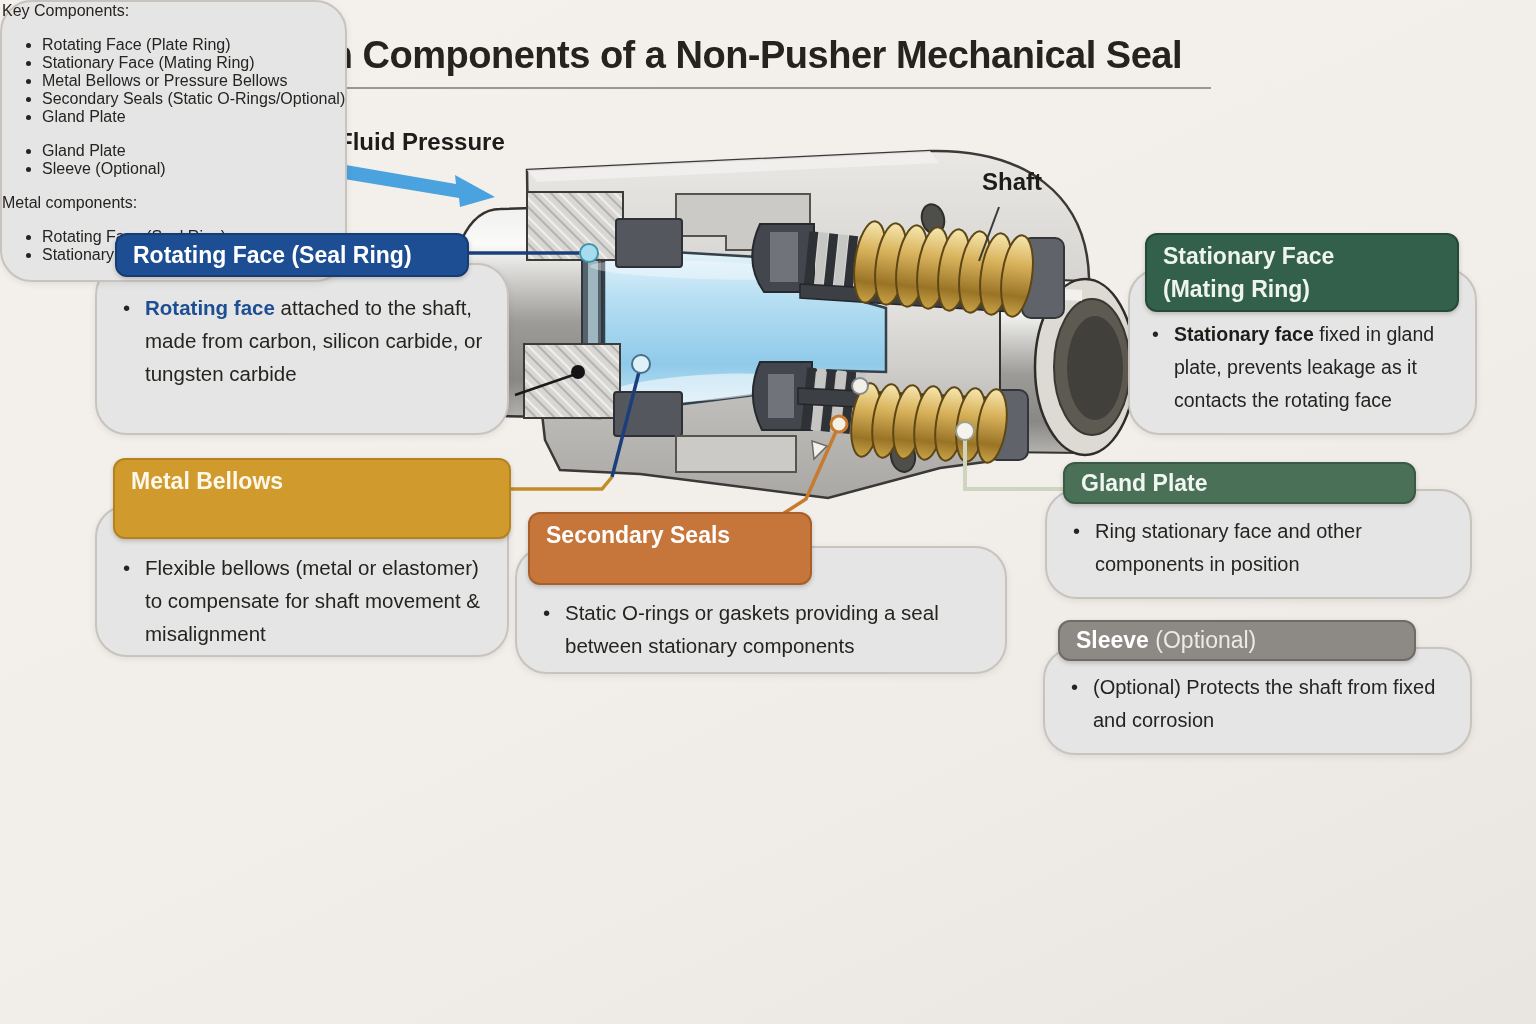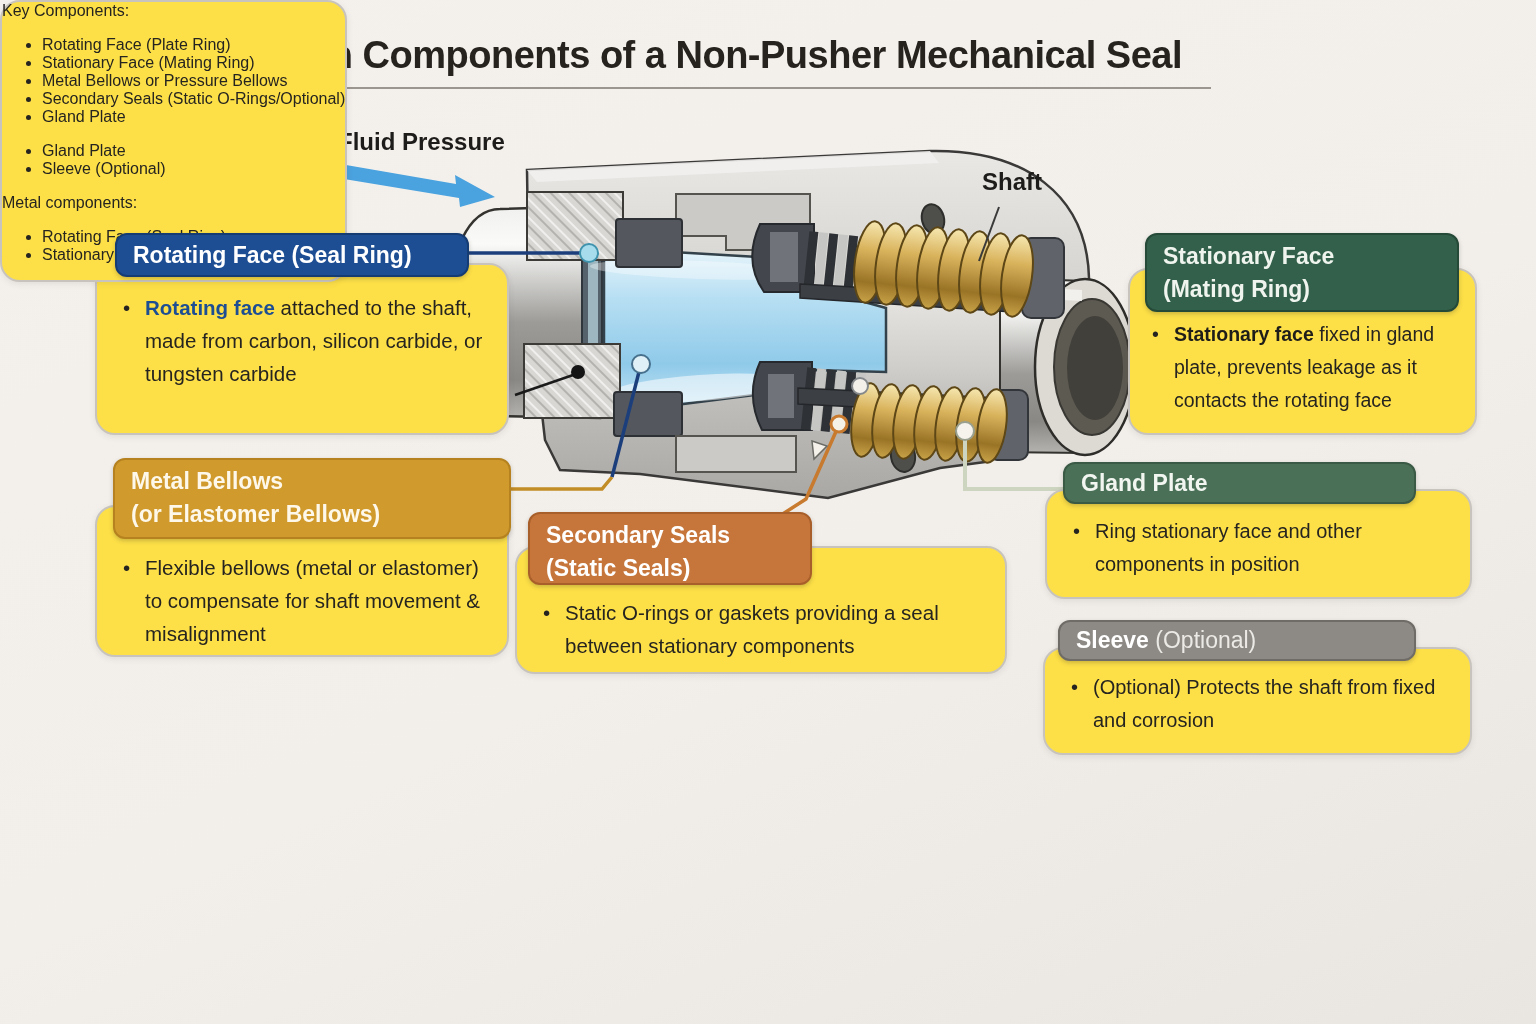--- a/index.html
+++ b/index.html
@@ -22,22 +22,22 @@
   .pill.one-line{display:flex;align-items:center;}
   .pill.two-line{line-height:33px;padding-top:5px;}
   .pill-blue{background:#1d4e94;border:2px solid #163c74;}
   .pill-gold{background:#d09a2d;border:2px solid #b5821f;color:#fdf8ea;}
   .pill-orange{background:#c7763b;border:2px solid #a95f2a;}
   .pill-green-dark{background:#33604a;border:2px solid #264a38;color:#eff5ee;}
   .pill-green{background:#4a7157;border:2px solid #3a5a45;color:#f1f6f0;}
   .pill-gray{background:#8d8984;border:2px solid #6f6b66;}
   .pill .light{font-weight:normal;color:#eceae6;}
   
-  .card{position:absolute;z-index:2;background:#fde047;border:2px solid #c8c4bd;
-        border-radius:20px;box-shadow:0 2px 6px rgba(70,60,50,.10);}
+  .card{position:absolute;z-index:2;background:#e5e5e5;border:2px solid #c8c4bd;
+        border-radius:32px;box-shadow:0 2px 6px rgba(70,60,50,.10);}
   .card .body{position:absolute;left:26px;right:14px;font-size:20.5px;line-height:33px;color:#28262'}
   .card .body{color:#282622;}
   .bullet-line{display:flex;}
   .bullet-dot{flex:0 0 22px;}
   .lead-blue{color:#1d4e94;font-weight:bold;}
   .lead-dark{color:#1f1d1a;font-weight:bold;}
   /* ---------- key components panel ---------- */
   .kc-card{left:100px;top:698px;width:913px;height:268px;border-radius:16px;}
   .kc-head{position:absolute;left:0;top:0;right:0;height:46px;background:#eeeae3;
            border-bottom:2px solid #c2beb6;border-radius:14px 14px 0 0;
@@ -218,34 +218,32 @@
       <span class="bullet-dot">•</span>
       <span>
         <span class="lead-blue">Rotating face</span><span> attached to the shaft, made from carbon, silicon carbide, or tungsten carbide</span>
       </span>
     </div>
   </div>
 </div>
 
 <div class="pill pill-gold two-line" style="left:113px;top:458px;width:362px;height:72px;">
   <div>Metal Bellows</div>
-  <div>(or Elastomer Bellows)</div>
 </div>
 <div class="card" style="left:95px;top:505px;width:410px;height:148px;">
   <div class="body" style="top:44px;">
     <div class="bullet-line">
       <span class="bullet-dot">•</span>
       <span>Flexible bellows (metal or elastomer) to compensate for shaft movement &amp; misalignment</span>
     </div>
   </div>
 </div>
 
 <div class="pill pill-orange two-line" style="left:528px;top:512px;width:248px;height:64px;">
   <div>Secondary Seals</div>
-  <div>(Static Seals)</div>
 </div>
 <div class="card" style="left:515px;top:546px;width:488px;height:124px;">
   <div class="body" style="top:48px;">
     <div class="bullet-line">
       <span class="bullet-dot">•</span>
       <span>Static O-rings or gaskets providing a seal between stationary components</span>
     </div>
   </div>
 </div>
 

